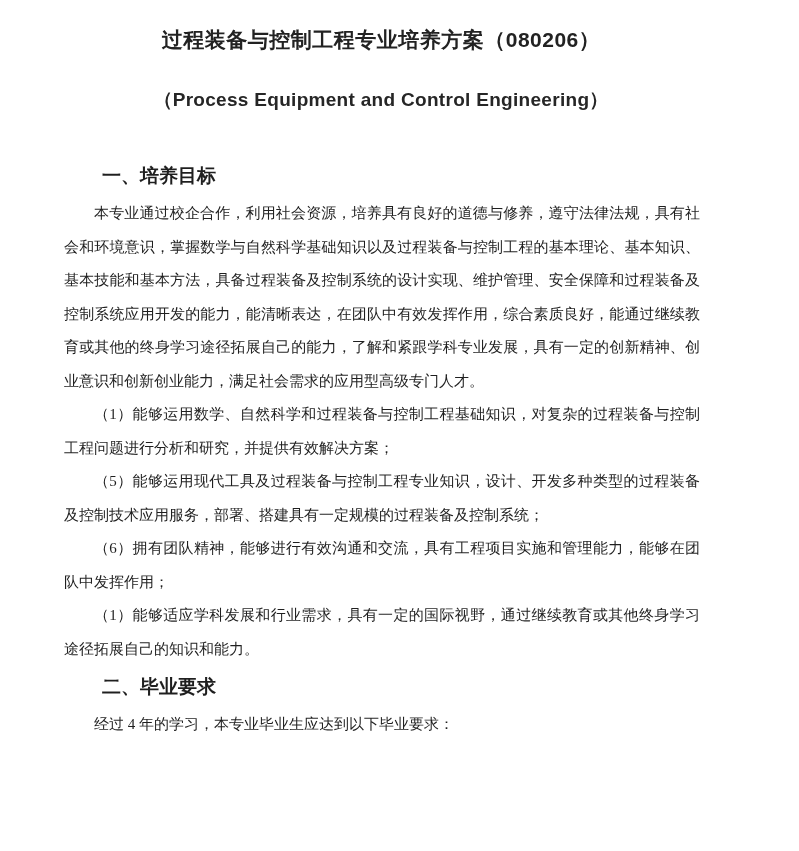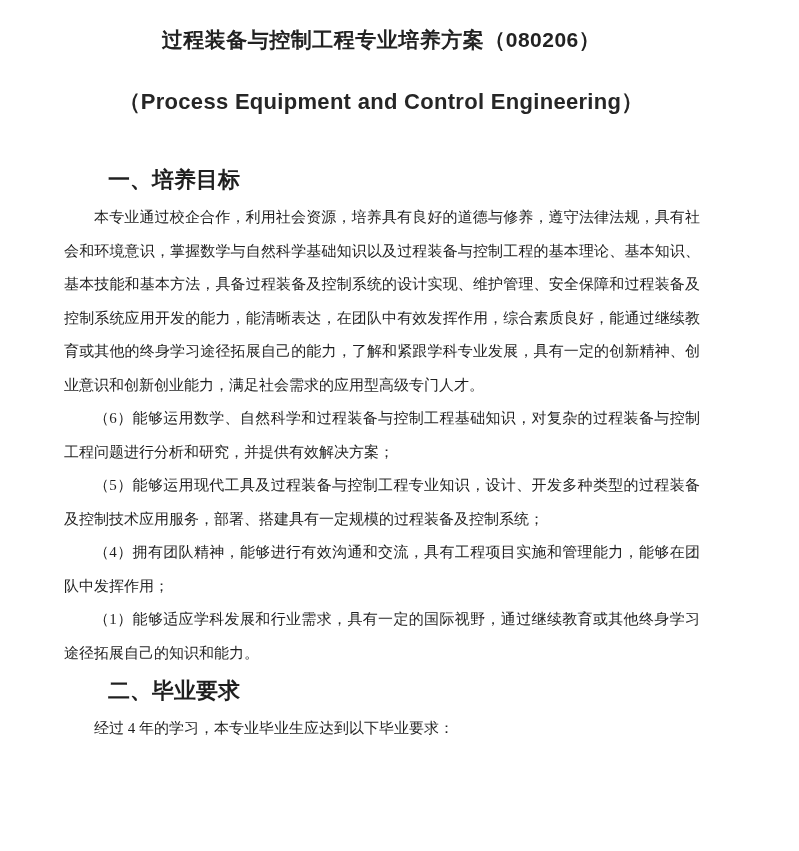--- a/index.html
+++ b/index.html
@@ -26,33 +26,33 @@
     font-size: 21px;
     letter-spacing: 0.5px;
     color: #222222;
   }
   .doc-subtitle {
     margin: 0;
     padding-top: 33px;
     text-align: center;
     font-family: "Liberation Sans", "DejaVu Sans", sans-serif;
     font-weight: 600;
-    font-size: 22px;
+    font-size: 19px;
     letter-spacing: 0.3px;
     color: #262626;
   }
   .content {
     margin: 0 62px 0 64px;
     padding-top: 42px;
   }
   .sec-heading {
     margin: 8px 0 8px 0;
     font-family: "Liberation Sans", "DejaVu Sans", sans-serif;
     font-weight: 700;
-    font-size: 22px;
+    font-size: 19px;
     line-height: 26px;
     text-indent: 2em;
     color: #1f1f1f;
   }
   .para {
     margin: 0;
     font-size: 15px;
     line-height: 33.5px;
     text-align: justify;
     text-indent: 2em;
@@ -67,26 +67,26 @@
   <h1 class="doc-title">过程装备与控制工程专业培养方案（080206）</h1>
   <h2 class="doc-subtitle">（Process Equipment and Control Engineering）</h2>
 
   <div class="content">
 
     <h3 class="sec-heading">一、培养目标</h3>
 
     <p class="para">本专业通过校企合作，利用社会资源，培养具有良好的道德与修养，遵守法律法规，具有社会和环境意识，掌握数学与自然科学基础知识以及过程装备与控制工程的基本理论、基本知识、基本技能和基本方法，具备过程装备及控制系统的设计实现、维护管理、安全保障和过程装备及控制系统应用开发的能力，能清晰表达，在团队中有效发挥作用，综合素质良好，能通过继续教育或其他的终身学习途径拓展自己的能力，了解和紧跟学科专业发展，具有一定的创新精神、创业意识和创新创业能力，满足社会需求的应用型高级专门人才。</p>
 
 
-    <p class="para">（6）能够运用数学、自然科学和过程装备与控制工程基础知识，对复杂的过程装备与控制工程问题进行分析和研究，并提供有效解决方案；</p>
+    <p class="para">（1）能够运用数学、自然科学和过程装备与控制工程基础知识，对复杂的过程装备与控制工程问题进行分析和研究，并提供有效解决方案；</p>
 
     <p class="para">（5）能够运用现代工具及过程装备与控制工程专业知识，设计、开发多种类型的过程装备及控制技术应用服务，部署、搭建具有一定规模的过程装备及控制系统；</p>
 
 
-    <p class="para">（4）拥有团队精神，能够进行有效沟通和交流，具有工程项目实施和管理能力，能够在团队中发挥作用；</p>
+    <p class="para">（6）拥有团队精神，能够进行有效沟通和交流，具有工程项目实施和管理能力，能够在团队中发挥作用；</p>
 
     <p class="para">（1）能够适应学科发展和行业需求，具有一定的国际视野，通过继续教育或其他终身学习途径拓展自己的知识和能力。</p>
 
     <h3 class="sec-heading">二、毕业要求</h3>
 
     <p class="para">经过 4 年的学习，本专业毕业生应达到以下毕业要求：</p>
 
   </div>
 </div>
 

